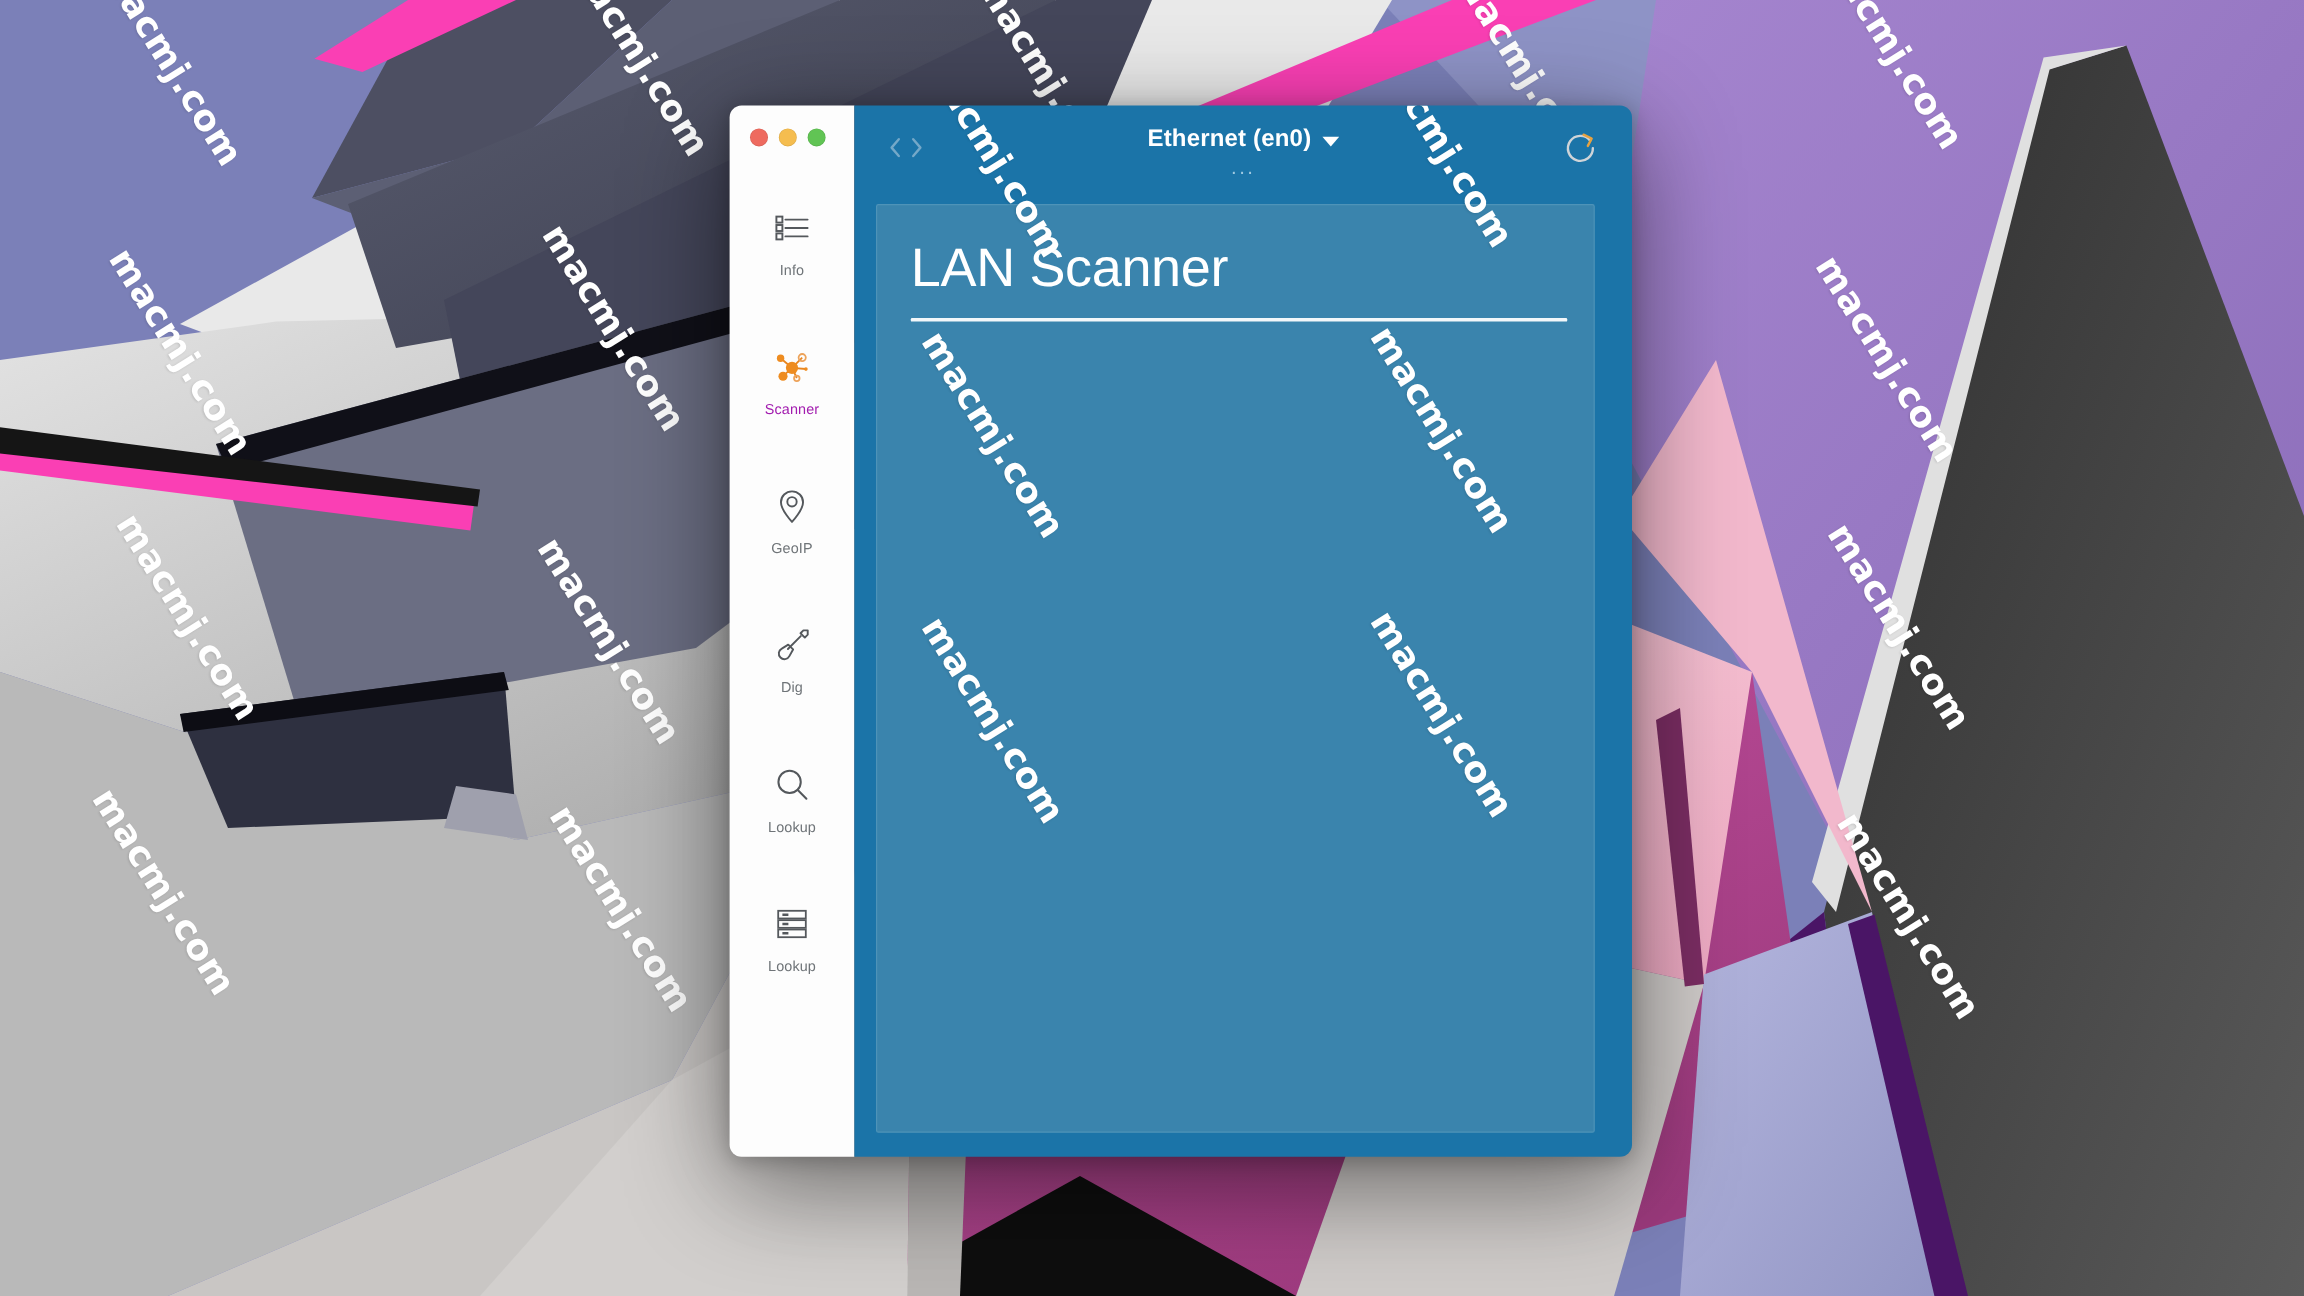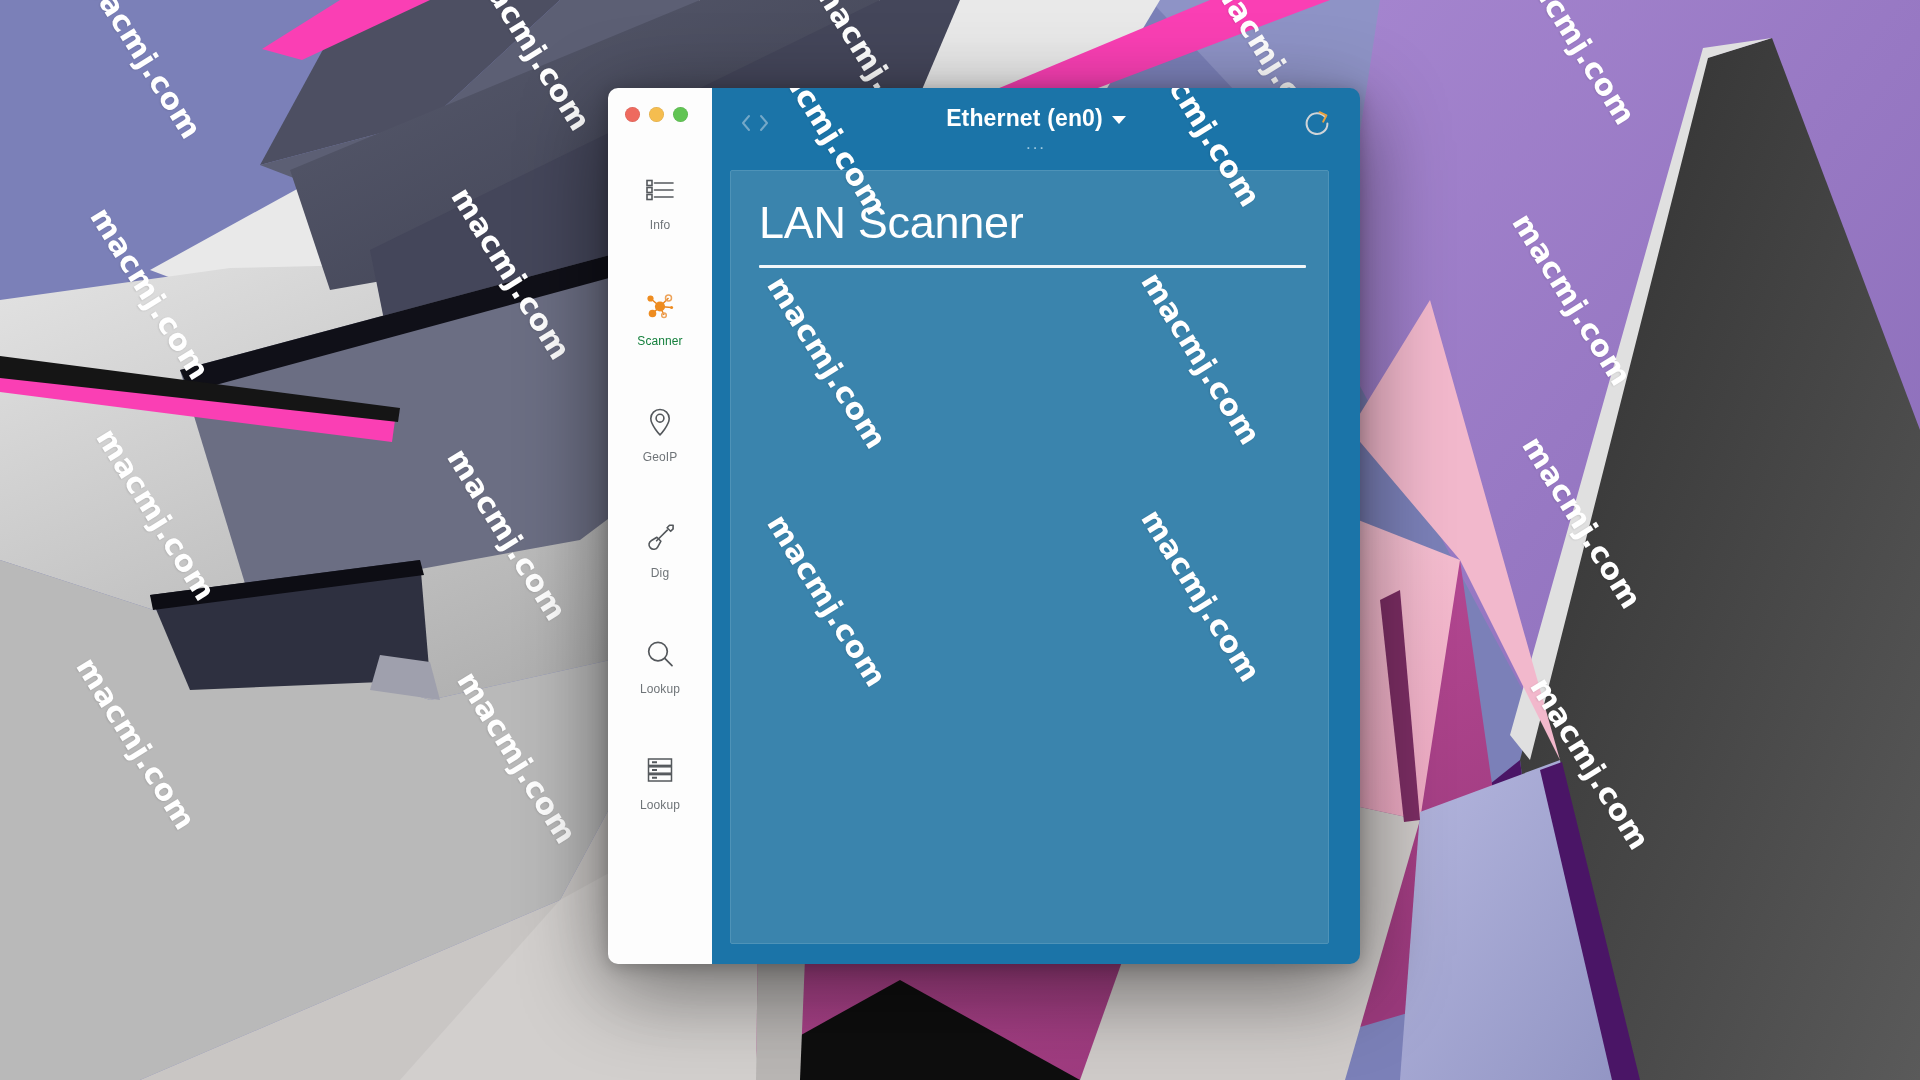--- a/index.html
+++ b/index.html
@@ -78,21 +78,21 @@
     gap:11px;
     cursor:default;
   }
   .nav-icon { width:34px; height:34px; display:block; }
   .nav-label {
     font-size:12px;
     color:#6f7478;
     font-family:"Liberation Sans", sans-serif;
     letter-spacing:.1px;
   }
-  .nav-item.active .nav-label { color:#15803d; }
+  .nav-item.active .nav-label { color:#a21caf; }
 
   
   #content {
     flex:1;
     background:#1b74a8;
     border-radius:0 10px 10px 0;
     display:flex;
     flex-direction:column;
     position:relative;
     overflow:hidden;
@@ -120,21 +120,21 @@
     pointer-events:none;
   }
   #iface-row {
     display:inline-flex;
     align-items:center;
     gap:9px;
     pointer-events:auto;
   }
   #iface-name {
     color:#ffffff;
-    font-size:23px;
+    font-size:20px;
     font-weight:bold;
     letter-spacing:.15px;
   }
   #iface-caret {
     width:0; height:0;
     border-left:7px solid transparent;
     border-right:7px solid transparent;
     border-top:8px solid #ffffff;
     margin-top:3px;
   }

